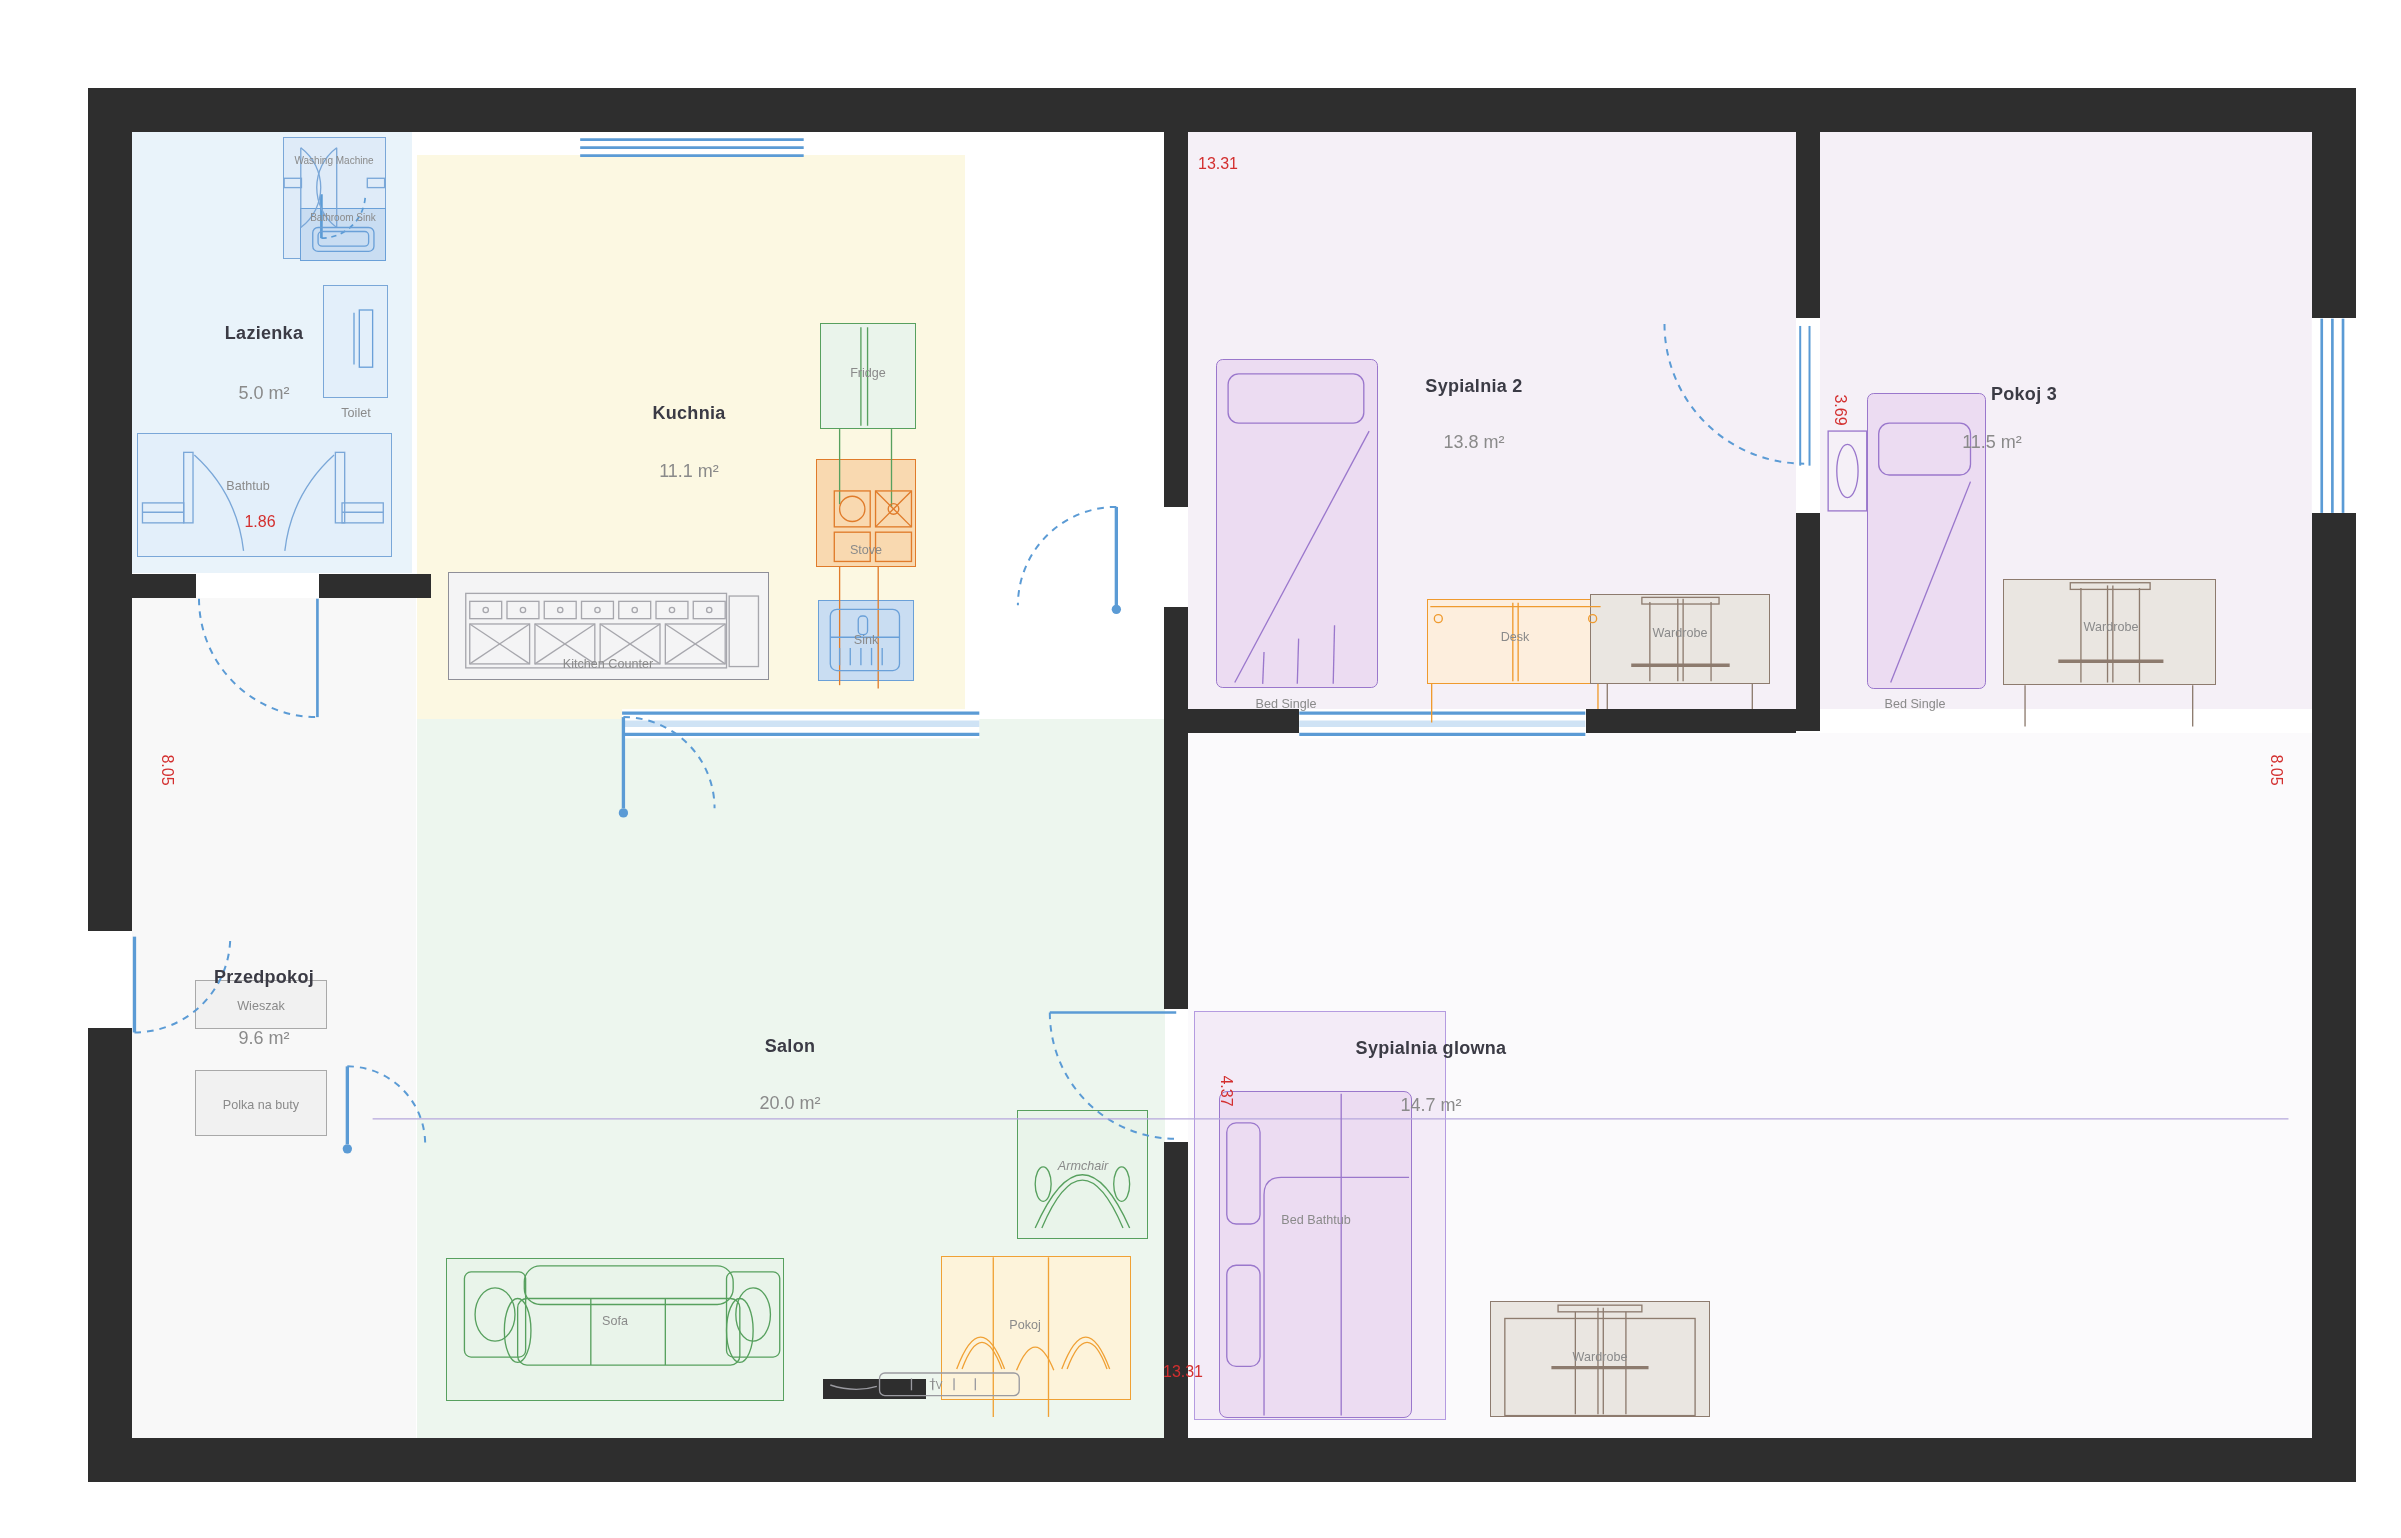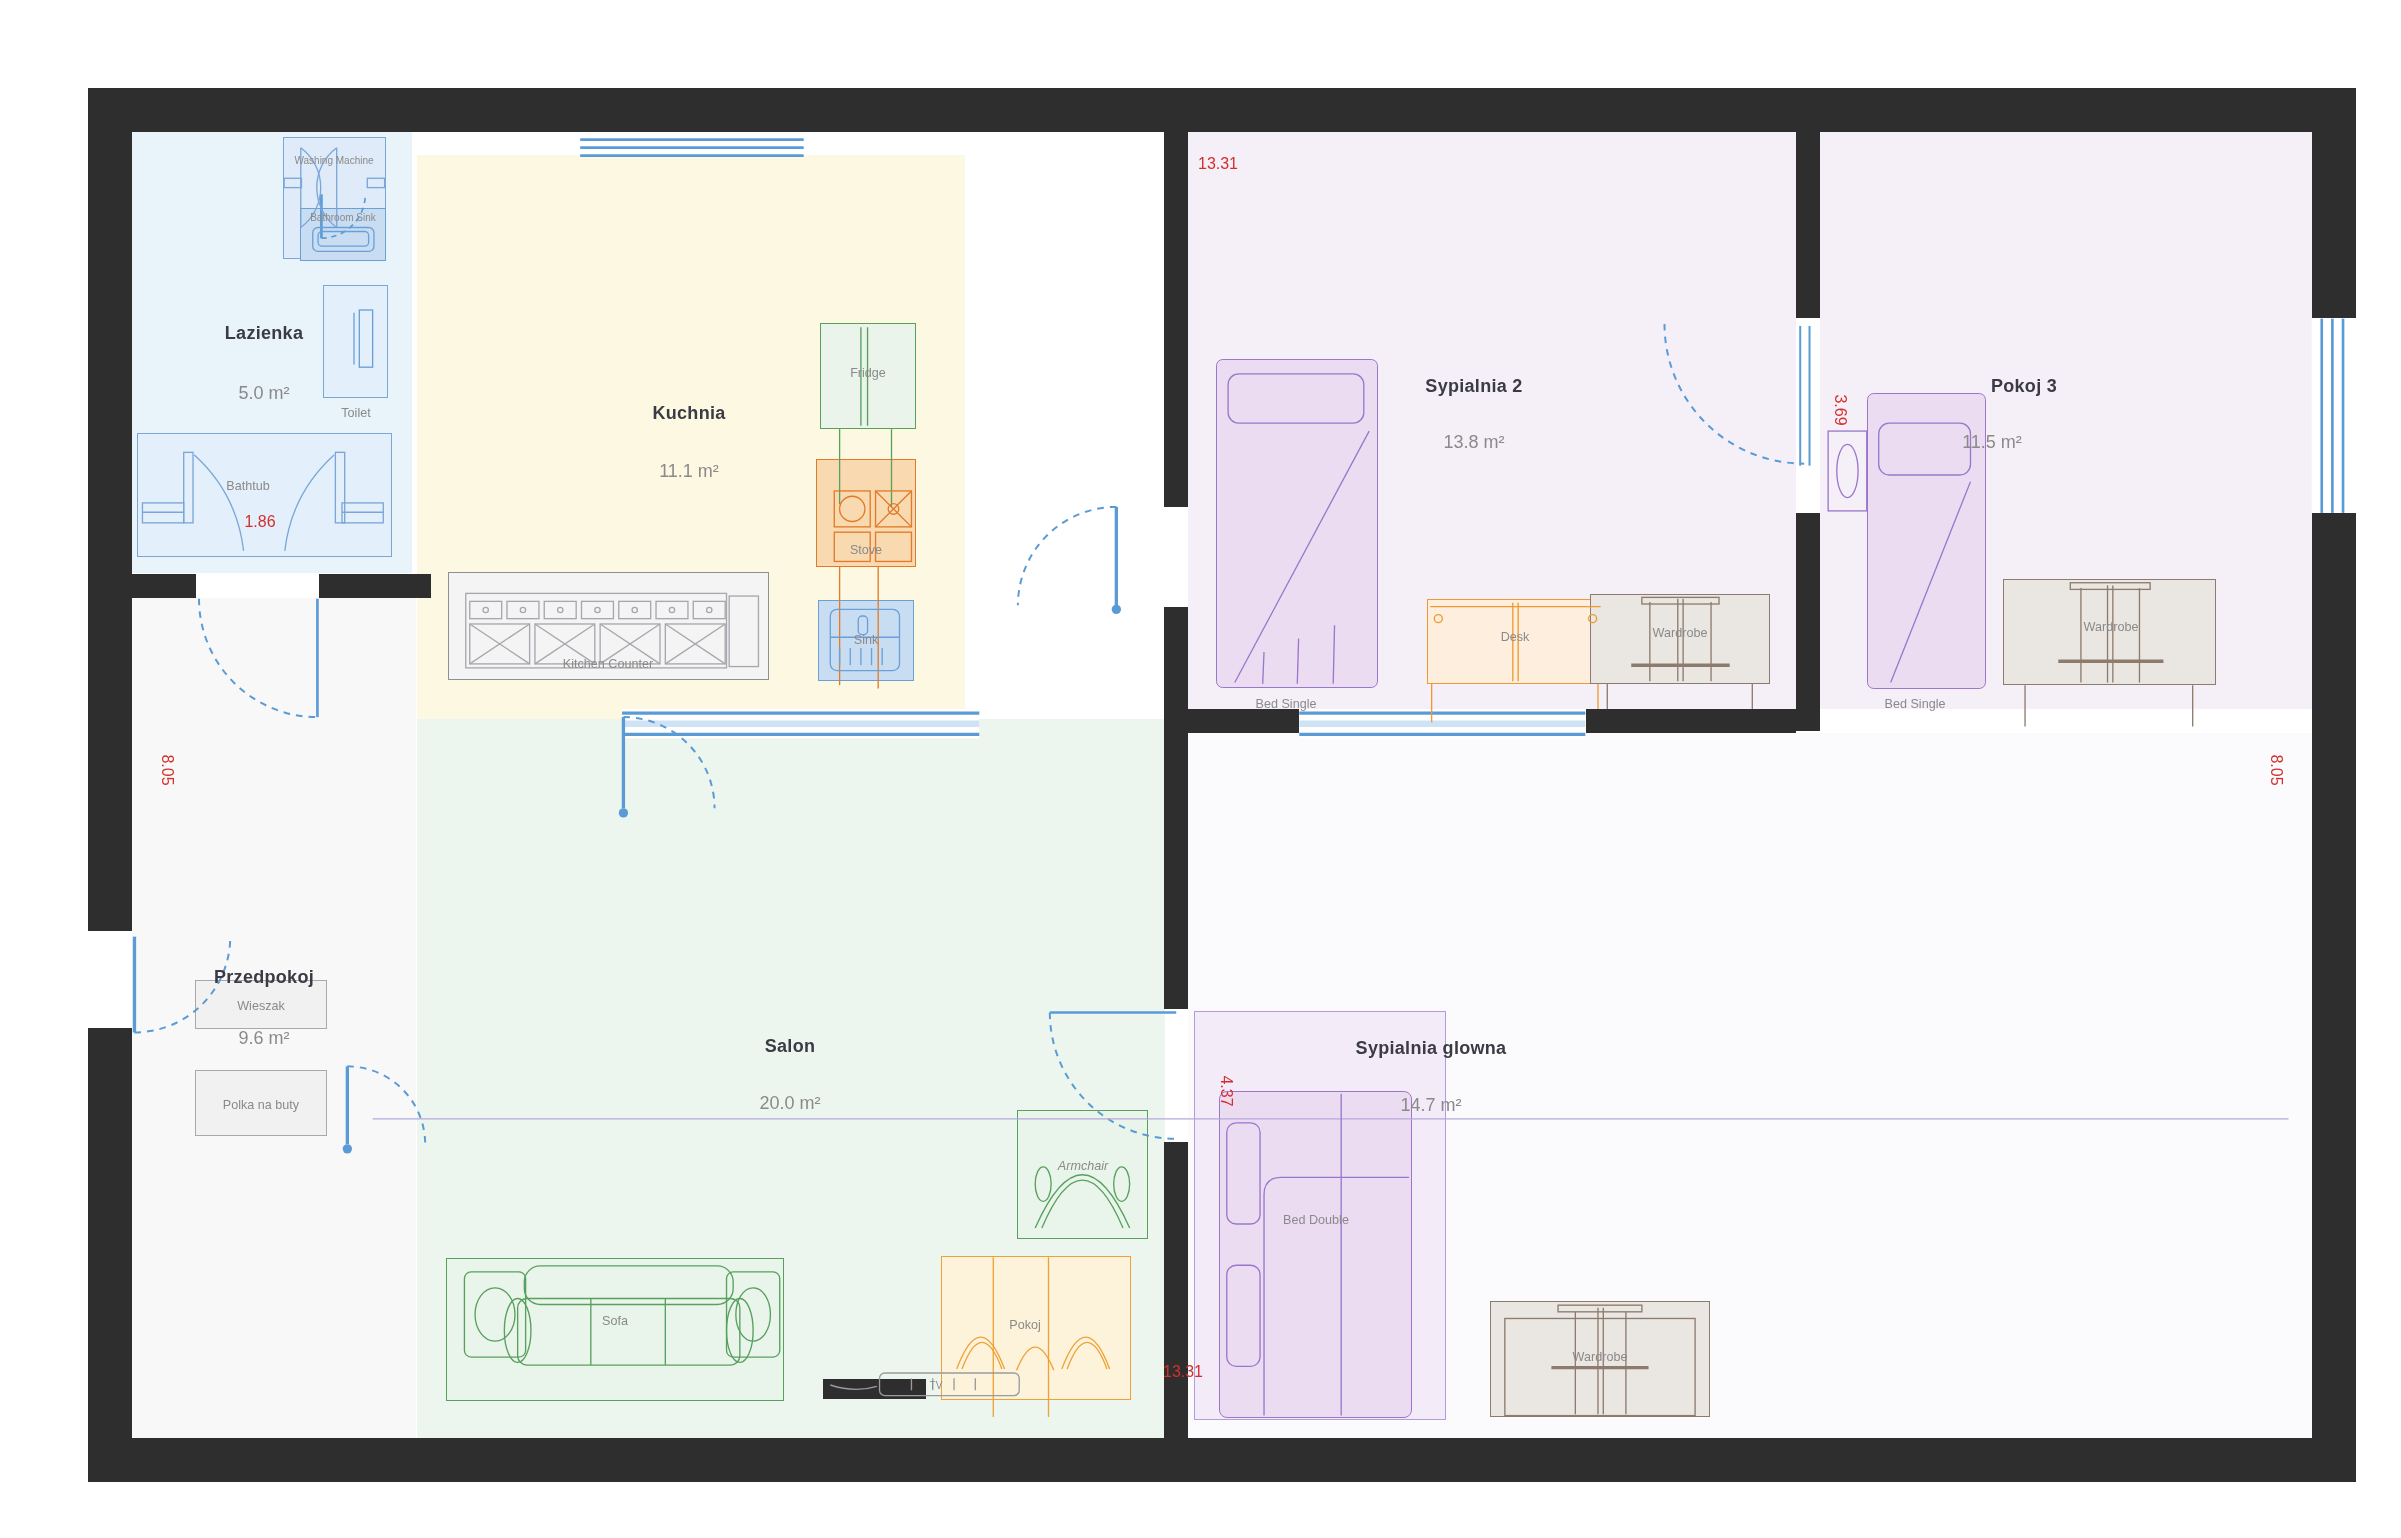--- a/index.html
+++ b/index.html
@@ -321,21 +321,21 @@
   <div class="lbl title" style="left:264px;top:333px;">Lazienka</div>
   <div class="lbl area" style="left:264px;top:393px;">5.0 m²</div>
   <div class="lbl title" style="left:689px;top:413px;">Kuchnia</div>
   <div class="lbl area" style="left:689px;top:471px;">11.1 m²</div>
   <div class="lbl title" style="left:790px;top:1046px;">Salon</div>
   <div class="lbl area" style="left:790px;top:1103px;">20.0 m²</div>
   <div class="lbl title" style="left:264px;top:977px;">Przedpokoj</div>
   <div class="lbl area" style="left:264px;top:1038px;">9.6 m²</div>
   <div class="lbl title" style="left:1474px;top:386px;">Sypialnia 2</div>
   <div class="lbl area" style="left:1474px;top:442px;">13.8 m²</div>
-  <div class="lbl title" style="left:2024px;top:386px;">Pokoj 3</div>
+  <div class="lbl title" style="left:2024px;top:394px;">Pokoj 3</div>
   <div class="lbl area" style="left:1992px;top:442px;">11.5 m²</div>
   <div class="lbl title" style="left:1431px;top:1048px;">Sypialnia glowna</div>
   <div class="lbl area" style="left:1431px;top:1105px;">14.7 m²</div>
 
   <div class="lbl flabel sm" style="left:334px;top:160px;">Washing Machine</div>
   <div class="lbl flabel sm" style="left:343px;top:217px;">Bathroom Sink</div>
   <div class="lbl flabel" style="left:356px;top:413px;">Toilet</div>
   <div class="lbl flabel" style="left:248px;top:486px;">Bathtub</div>
   <div class="lbl flabel" style="left:868px;top:373px;">Fridge</div>
   <div class="lbl flabel" style="left:866px;top:514px;margin-top:36px;">Stove</div>
@@ -345,21 +345,21 @@
   <div class="lbl flabel" style="left:261px;top:1105px;">Polka na buty</div>
   <div class="lbl flabel" style="left:615px;top:1321px;">Sofa</div>
   <div class="lbl flabel" style="left:1083px;top:1166px;font-style:italic;">Armchair</div>
   <div class="lbl flabel" style="left:1025px;top:1325px;">Pokoj</div>
   <div class="lbl flabel sm" style="left:936px;top:1385px;">TV</div>
   <div class="lbl flabel" style="left:1286px;top:704px;">Bed Single</div>
   <div class="lbl flabel" style="left:1515px;top:637px;">Desk</div>
   <div class="lbl flabel" style="left:1680px;top:633px;">Wardrobe</div>
   <div class="lbl flabel" style="left:1915px;top:704px;">Bed Single</div>
   <div class="lbl flabel" style="left:2111px;top:627px;">Wardrobe</div>
-  <div class="lbl flabel" style="left:1316px;top:1220px;">Bed Double</div>
+  <div class="lbl flabel" style="left:1316px;top:1220px;">Bed Bathtub</div>
   <div class="lbl flabel" style="left:1600px;top:1357px;">Wardrobe</div>
 
   <div class="lbl dim" style="left:1218px;top:164px;">13.31</div>
   <div class="lbl dim" style="left:1183px;top:1372px;">13.31</div>
   <div class="lbl dim v90" style="left:167px;top:770px;">8.05</div>
   <div class="lbl dim v90" style="left:2276px;top:770px;">8.05</div>
   <div class="lbl dim" style="left:260px;top:522px;">1.86</div>
   <div class="lbl dim v90" style="left:1840px;top:410px;">3.69</div>
   <div class="lbl dim v90" style="left:1226px;top:1091px;">4.37</div>
 

